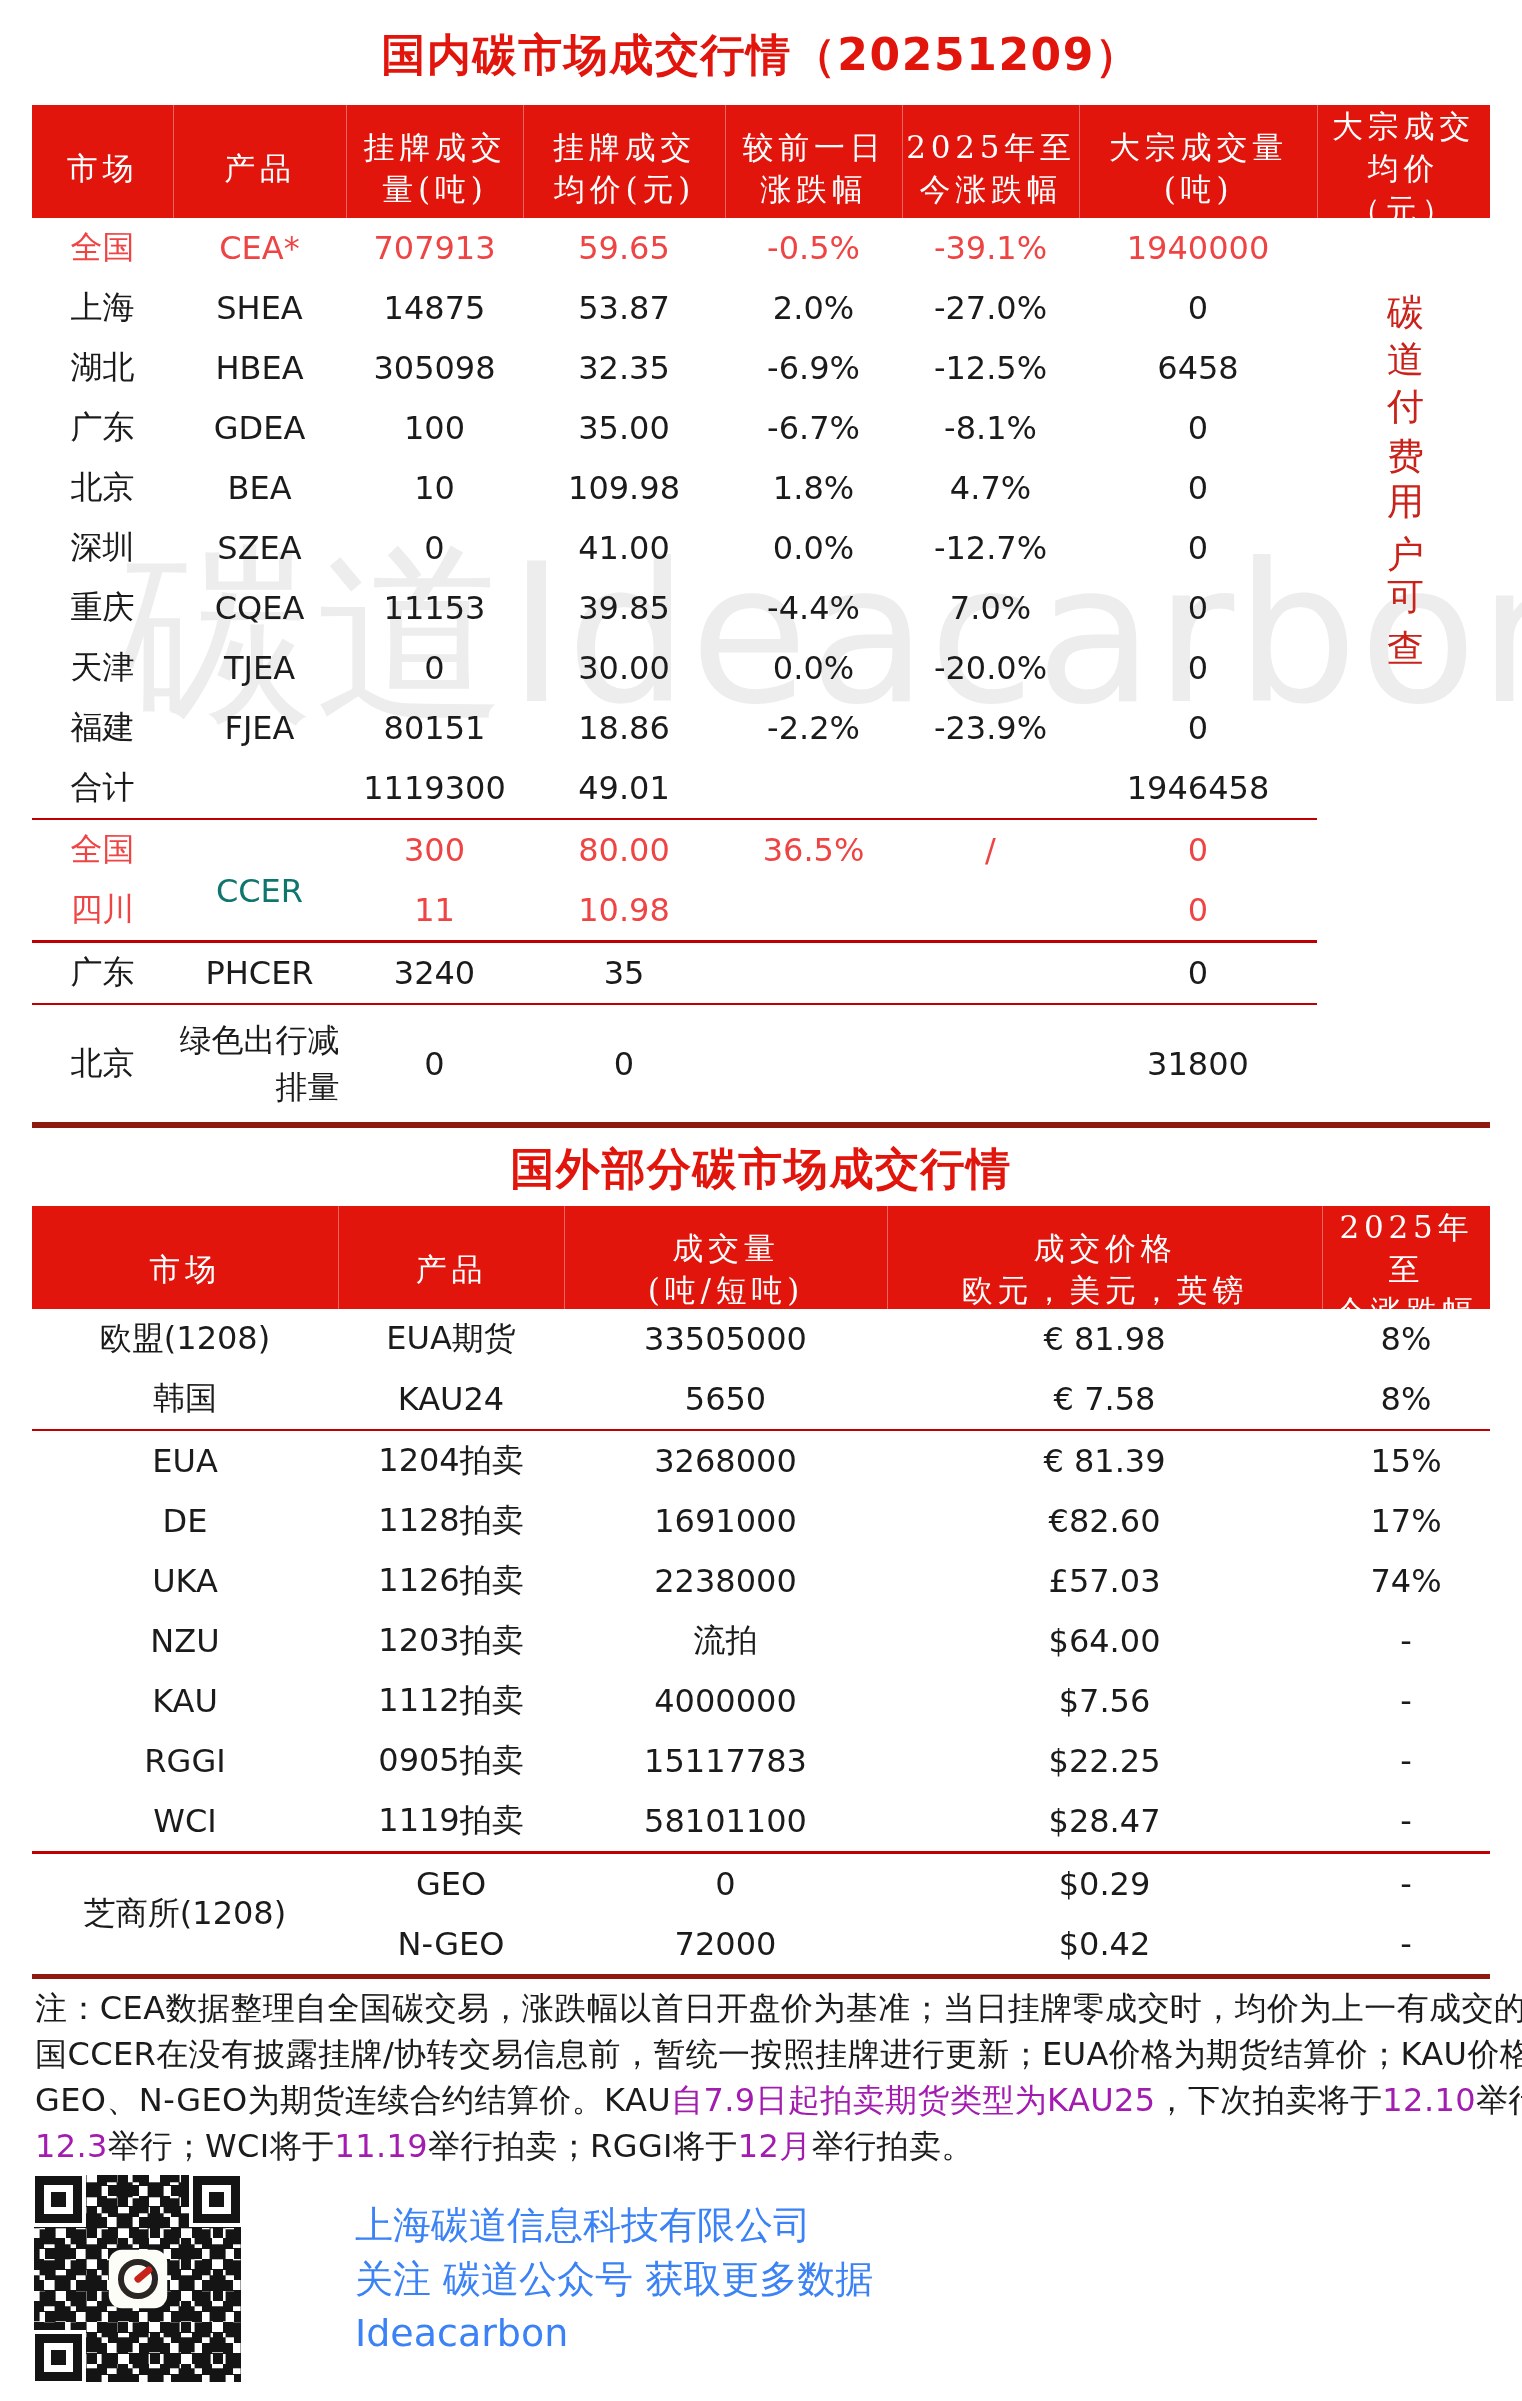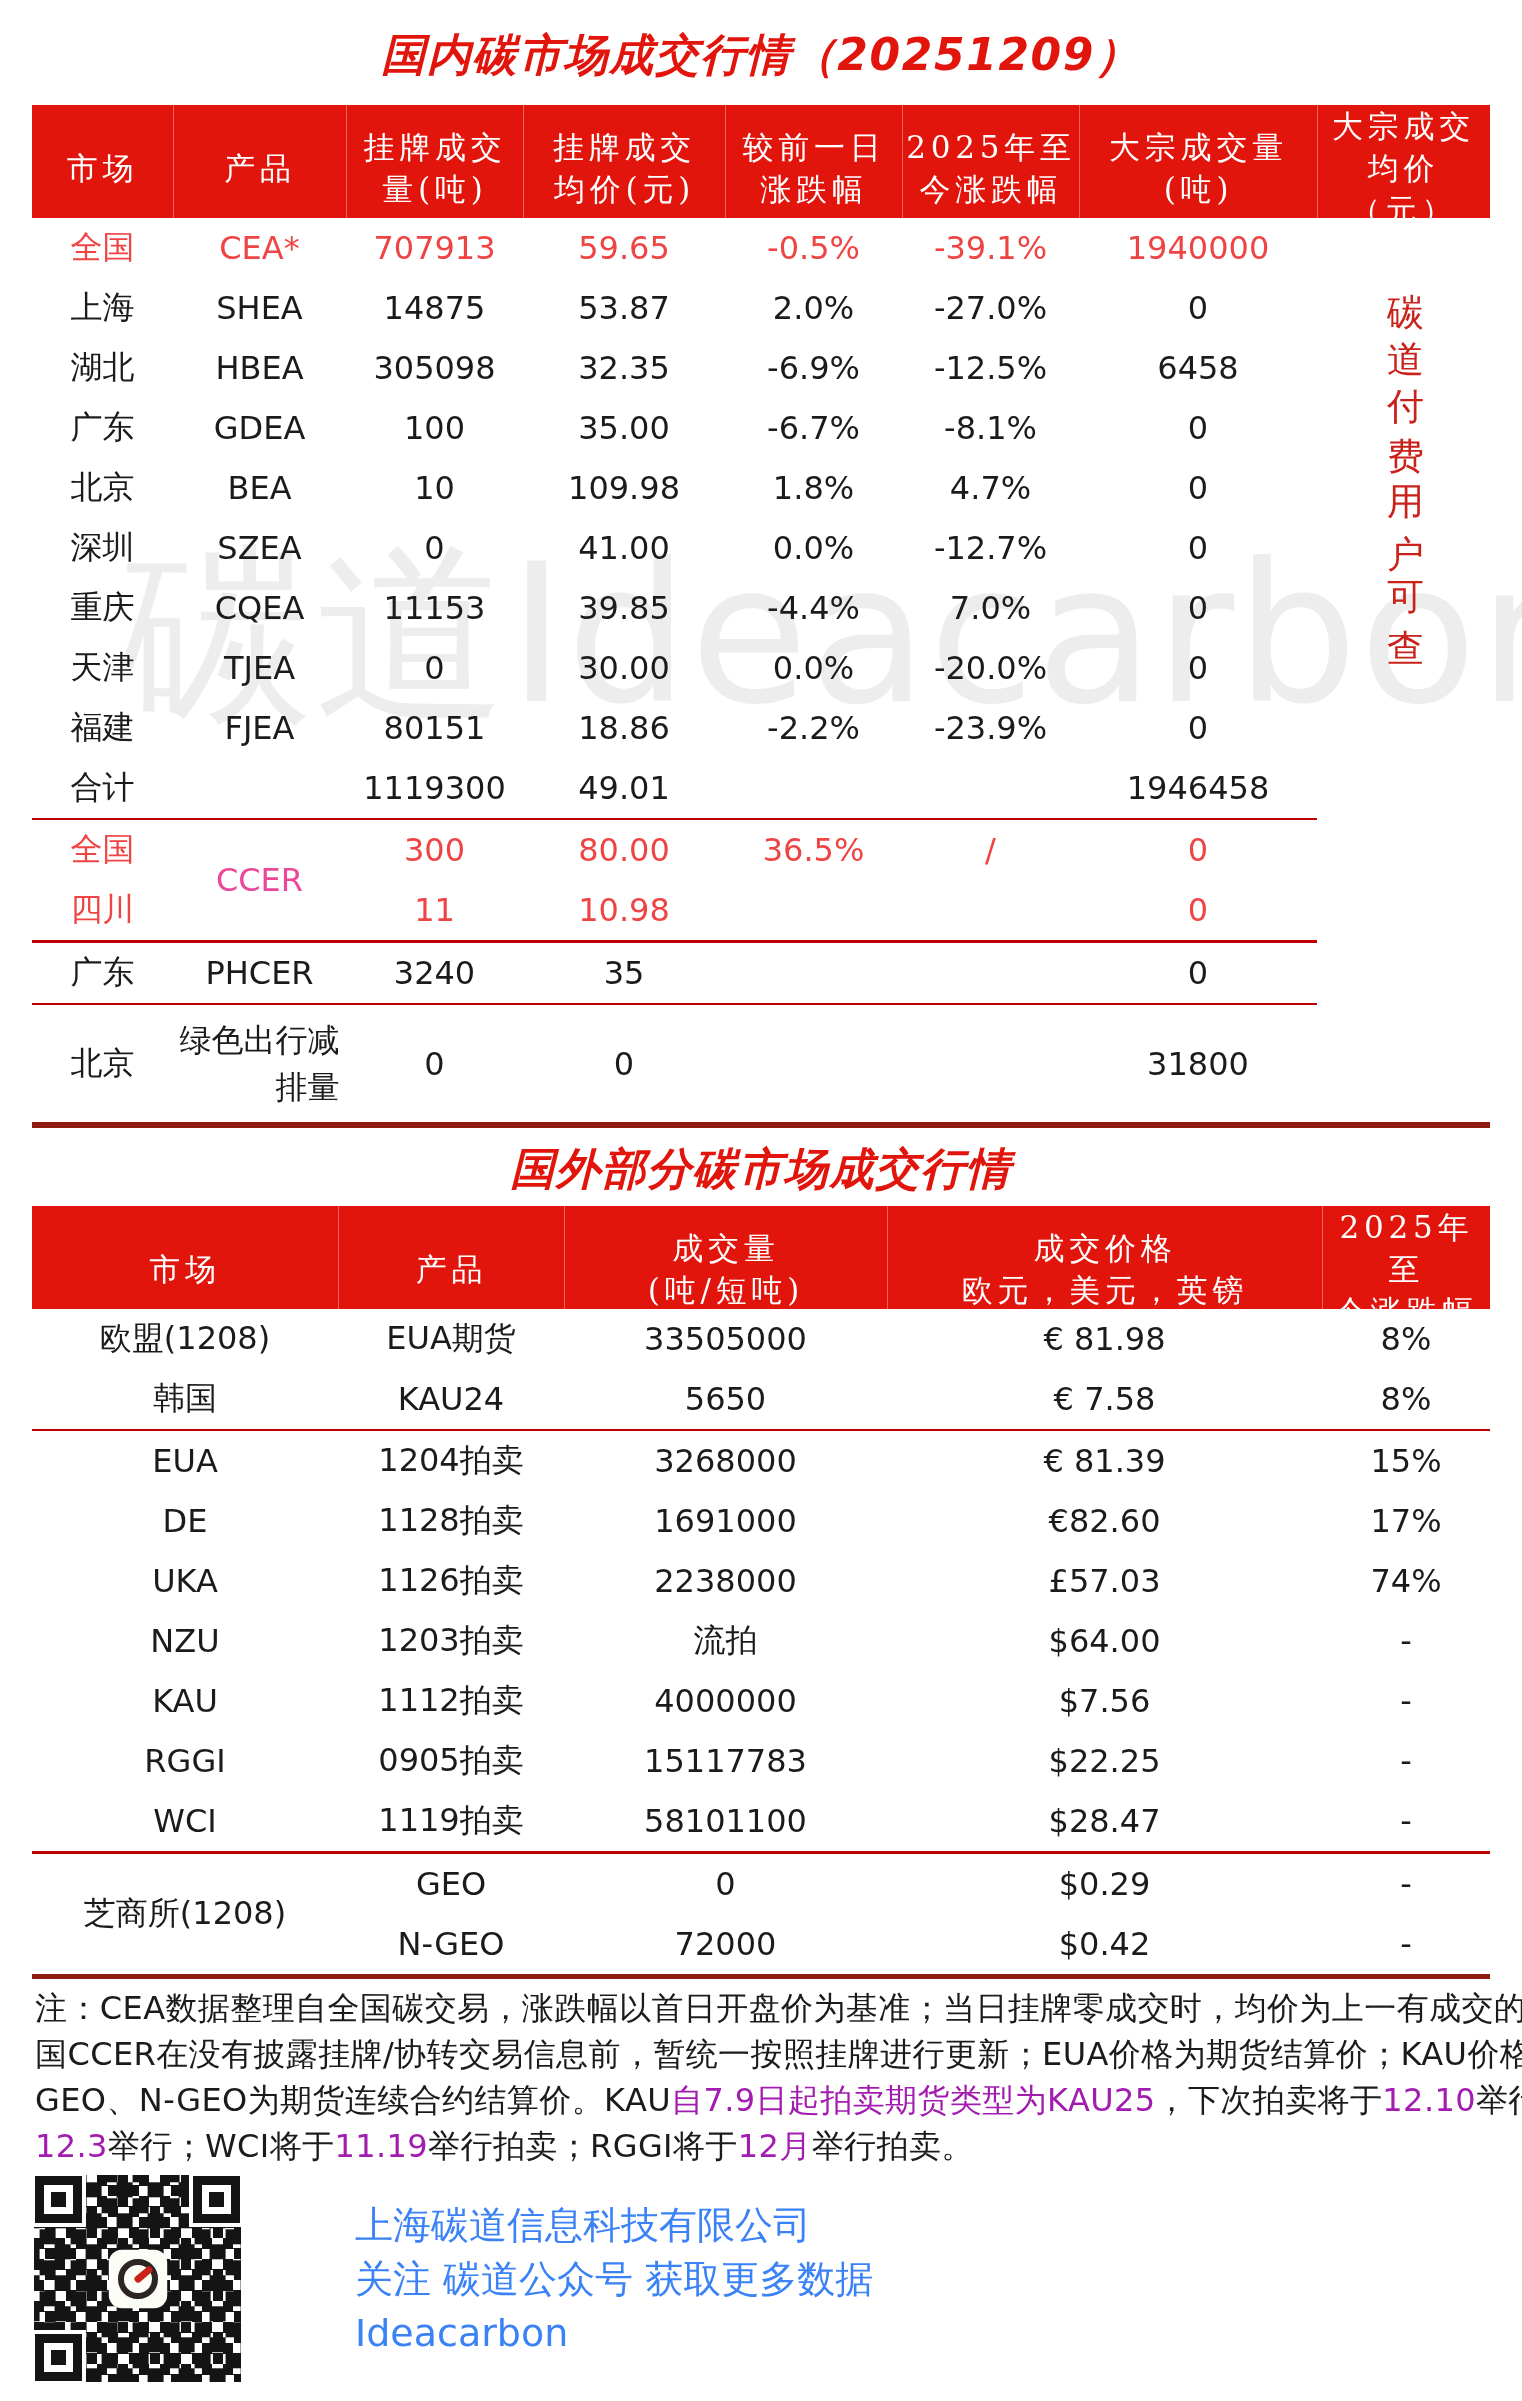--- a/index.html
+++ b/index.html
@@ -7,21 +7,21 @@
     position:relative; width:1522px; height:2401px; background:#ffffff;
     margin:0 auto; overflow:hidden;
     font-family:"DejaVu Sans","Liberation Sans",sans-serif;
     color:#1b1b1b;
   }
   .abs { position:absolute; }
 
   
   .main-title {
     left:0; width:1522px; text-align:center;
-    font-size:44px; font-weight:700; color:#e2150d; letter-spacing:1.6px;font-style:italic;
+    font-size:44px; font-weight:700; color:#e2150d; letter-spacing:1.6px;
   }
   .title1 { top:26px; }
   .title2 { top:1140px; }
 
   
   .watermark {
     top:539px; left:121px; z-index:0;
     font-size:192px; font-weight:400; color:#ededed;
     white-space:nowrap; letter-spacing:1.6px; line-height:1;
   }
@@ -59,21 +59,21 @@
   .t2 .row { grid-template-columns:306px 226px 323px 435px 168px; }
   .row.red { color:#ef4444; }
   .row.tall { height:117px; }
   .row .wrap { line-height:47px; padding:0 6.5px;text-align:right; }
 
   .group { position:relative; }
   .group-label {
     position:absolute; display:flex; align-items:center; justify-content:center;
     font-size:32px; height:100%; top:0;
   }
-  .ccer-label { left:141px; width:173px; color:#ec4899; }
+  .ccer-label { left:141px; width:173px; color:#0f766e;margin-top:11px; }
   .cme-label  { left:0;    width:306px; color:#1b1b1b; }
 
   .sep  { height:2.4px; background:#c00000; width:1285px; }
   .sep2 { height:2.4px; background:#c00000; width:1458px; }
   .botline { height:5.6px; background:#8e1a10; width:1458px; }
 
   
   .note {
     top:1985px; left:35px; width:1460px; z-index:1;
     font-size:32px; line-height:46px; color:#1b1b1b; letter-spacing:0.4px;

